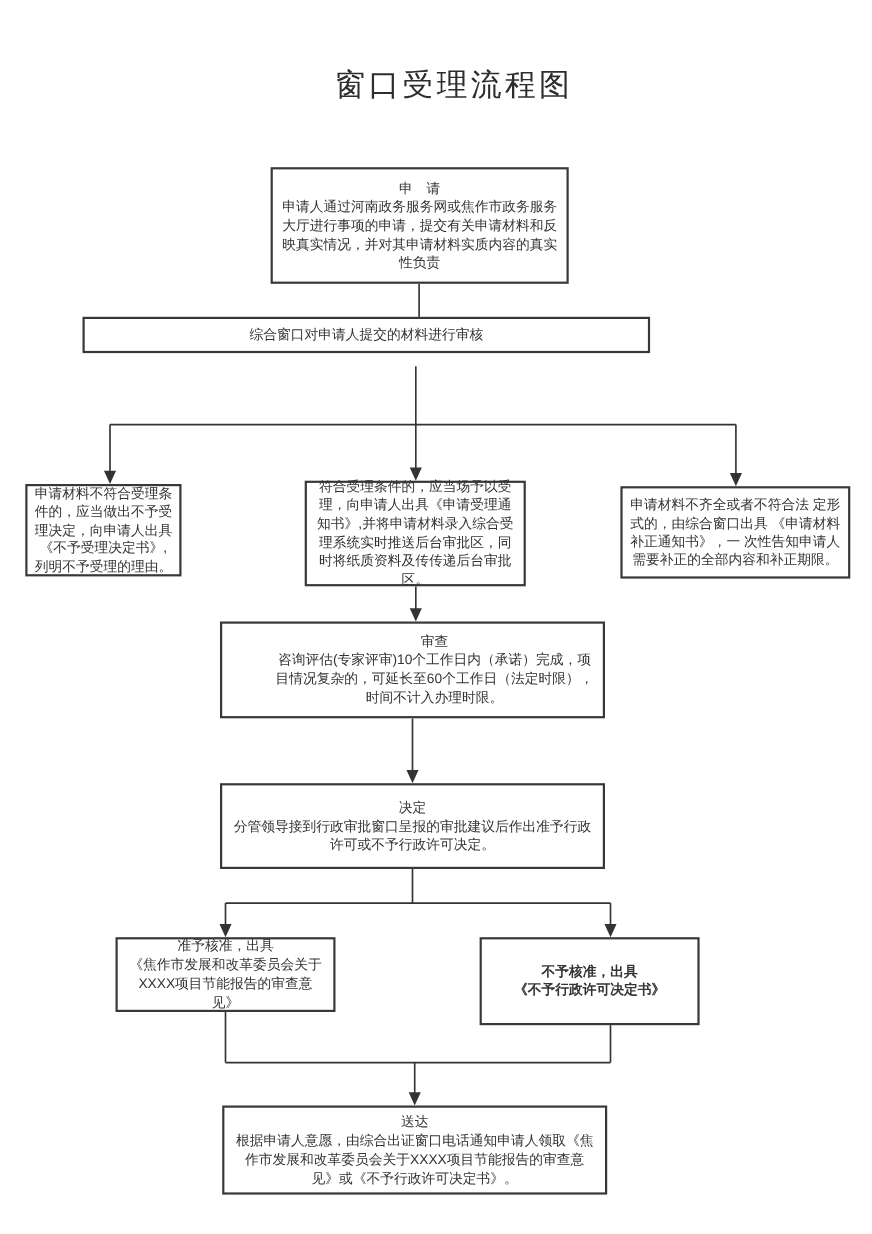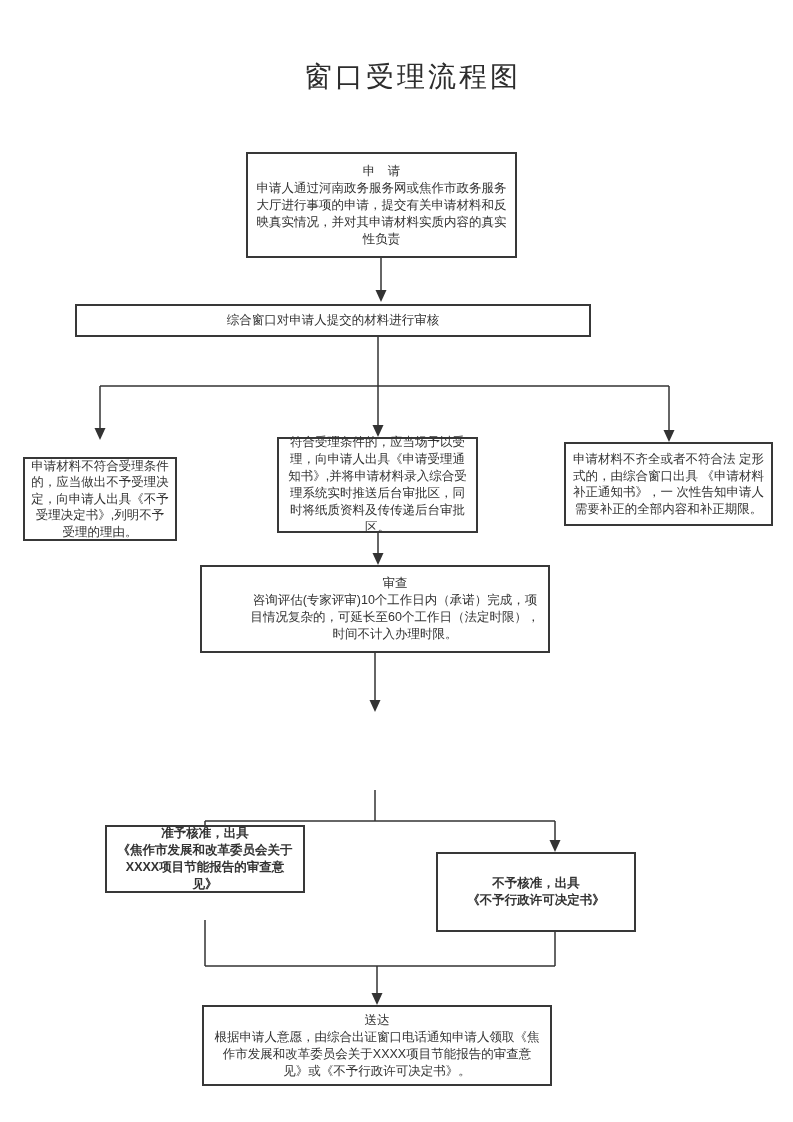--- a/index.html
+++ b/index.html
@@ -15,27 +15,27 @@
   svg.connectors { position:absolute; left:0; top:0; }
   .node {
     position:absolute; box-sizing:border-box; border:2px solid #383838;
     background:#ffffff; display:flex; flex-direction:column;
     align-items:center; justify-content:center; text-align:center;
     font-size:12.5px; line-height:17px; padding:3px 8px;
   }
   .node-title { width:100%; }
   .node-body { width:100%; white-space:pre-line; }
   .n-apply      { left:246px; top:152px; width:271px; height:106px; }
-  .n-review     { left:75px;  top:304px; width:516px; height:33px;  }
-  .n-reject     { left:23px;  top:457px; width:154px; height:84px; line-height:16.5px; padding:3px 5px; }
+  .n-review     { left:75px;  top:288px; width:516px; height:33px;  }
+  .n-reject     { left:23px;  top:440px; width:142px; height:84px; line-height:16.5px; padding:3px 5px; }
   .n-accept     { left:277px; top:437px; width:201px; height:96px; line-height:17px; padding:3px 6px; }
   .n-supplement { left:564px; top:442px; width:209px; height:84px; line-height:16.5px; padding:3px 6px; }
   .n-examine    { left:200px; top:565px; width:350px; height:88px;padding-left:48px;  }
   .n-decision   { left:200px; top:712px; width:350px; height:78px;  }
-  .n-approve    { left:105px; top:825px; width:200px; height:68px;font-weight:bold;  }
+  .n-approve    { left:105px; top:852px; width:200px; height:68px;  }
   .n-disapprove { left:436px; top:852px; width:200px; height:80px;font-weight:bold;  }
   .n-deliver    { left:202px; top:1005px; width:350px; height:81px; }
 </style>
 </head>
 <body>
 
 <div class="page">
 
   <h1 class="page-title">窗口受理流程图</h1>
 
@@ -96,20 +96,24 @@
 
   <div class="node n-accept">
     <div class="node-body">符合受理条件的，应当场予以受理，向申请人出具《申请受理通知书》,并将申请材料录入综合受理系统实时推送后台审批区，同时将纸质资料及传传递后台审批区。</div>
   </div>
 
   <div class="node n-examine">
     <div class="node-title">审查</div>
     <div class="node-body">咨询评估(专家评审)10个工作日内（承诺）完成，项目情况复杂的，可延长至60个工作日（法定时限），时间不计入办理时限。</div>
   </div>
 
+  <div class="node n-decision">
+    <div class="node-title">决定</div>
+    <div class="node-body">分管领导接到行政审批窗口呈报的审批建议后作出准予行政许可或不予行政许可决定。</div>
+  </div>
 
   <div class="node n-approve">
     <div class="node-body">准予核准，出具
 《焦作市发展和改革委员会关于XXXX项目节能报告的审查意见》</div>
   </div>
 
   <div class="node n-disapprove">
     <div class="node-body">不予核准，出具
 《不予行政许可决定书》</div>
   </div>

